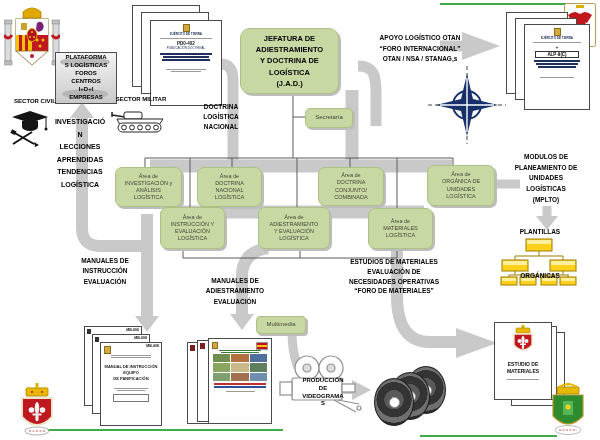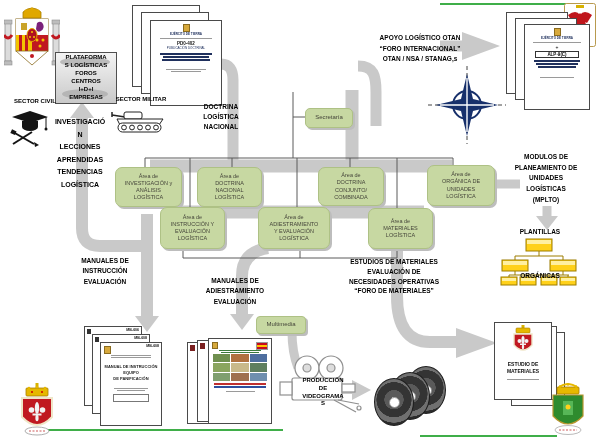--- a/index.html
+++ b/index.html
@@ -147,20 +147,25 @@
       <div class="doccode" style="margin-top:2px;">PD0-402</div>
       <div class="docsub">PUBLICACIÓN DOCTRINAL</div>
       <div class="bar" style="width:78%;margin-top:3px;"></div>
         <div class="bar" style="width:70%;"></div>
         <div class="bar" style="width:74%;"></div>
       <div class="gbar" style="width:60%;margin-top:8px;"></div>
         <div class="gbar" style="width:46%;"></div>
     </div>
   </div>
 
+  <div class="abox jad" style="left:240px;top:28px;width:97px;height:64px;">JEFATURA DE
+ADIESTRAMIENTO
+Y DOCTRINA DE
+LOGÍSTICA
+(J.A.D.)</div>
 
   <div class="abox small-green" style="left:305px;top:108px;width:46px;height:18px;border-radius:5px;">Secretaría</div>
 
   <div class="lbl" style="left:368px;top:33px;width:104px;font-size:6.5px;line-height:1.65;">APOYO LOGÍSTICO OTAN
 “FORO INTERNACIONAL”
 OTAN / NSA / STANAG,s</div>
 
   <div class="abs" style="left:506px;top:12px;width:90px;height:96px;">
     <div class="sheet" style="left:0;top:0;width:60px;height:80px;"></div>
     <div class="sheet" style="left:9px;top:6px;width:60px;height:80px;"></div>

